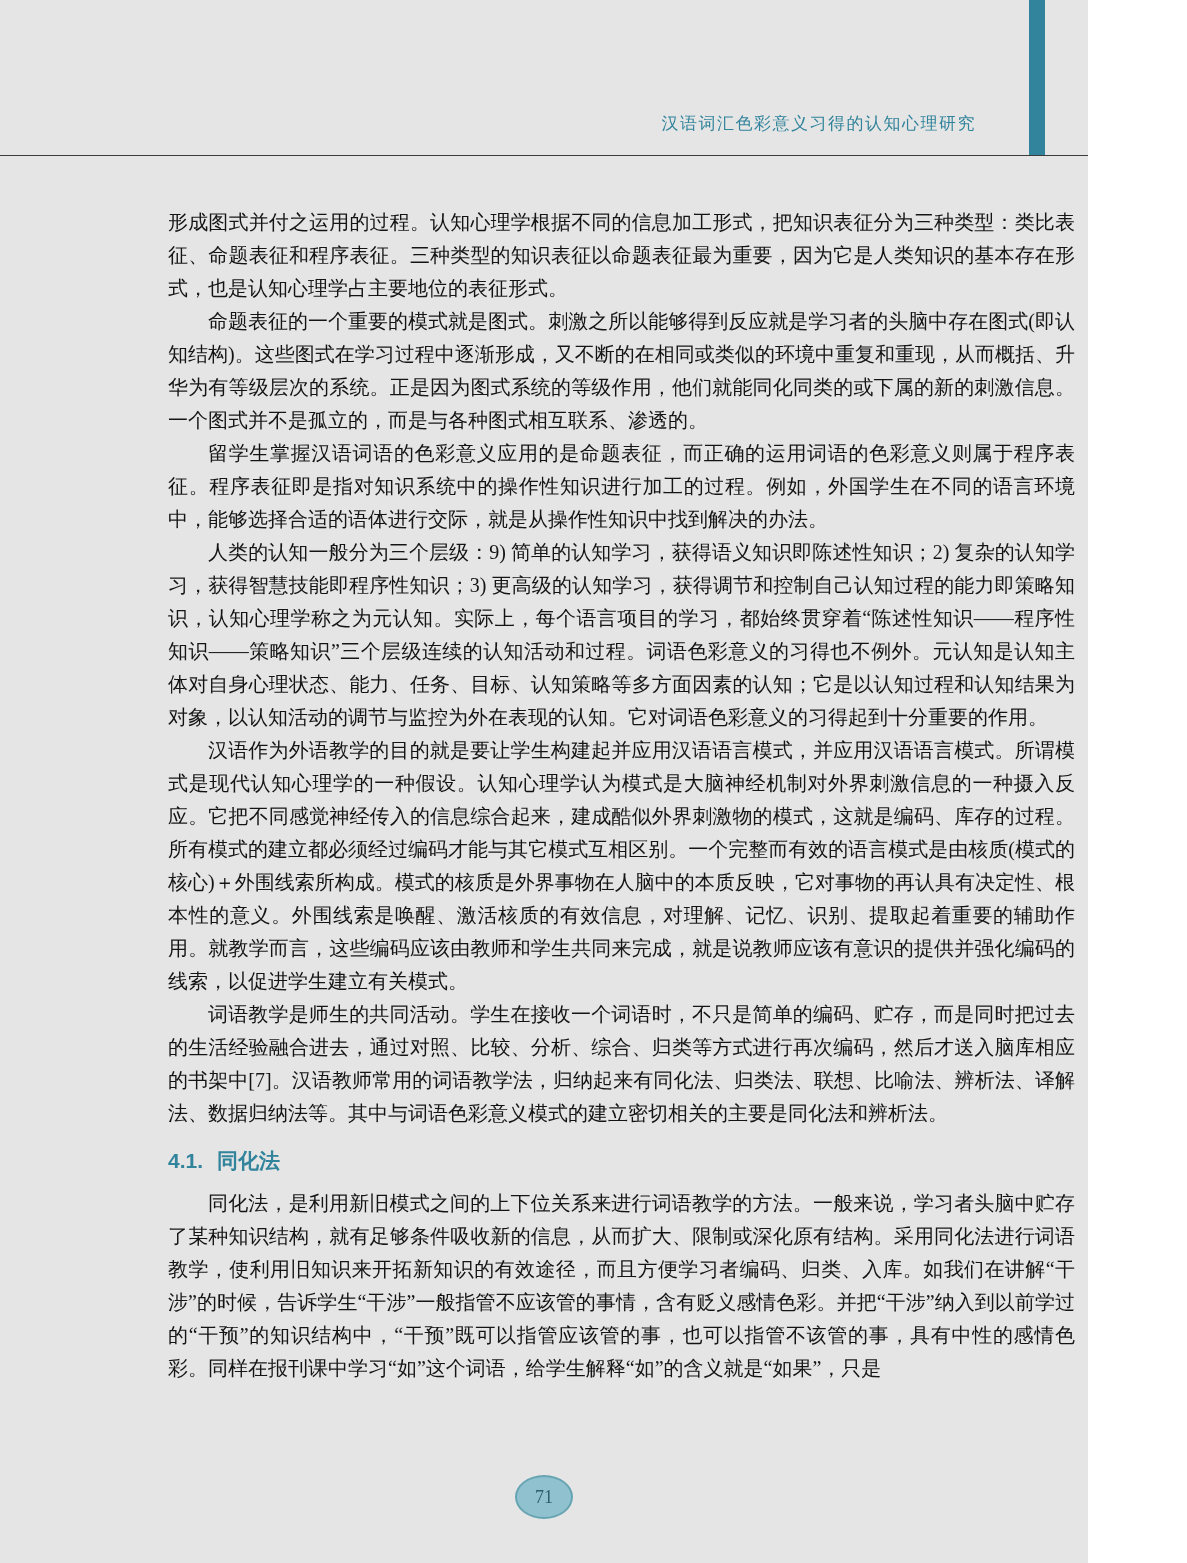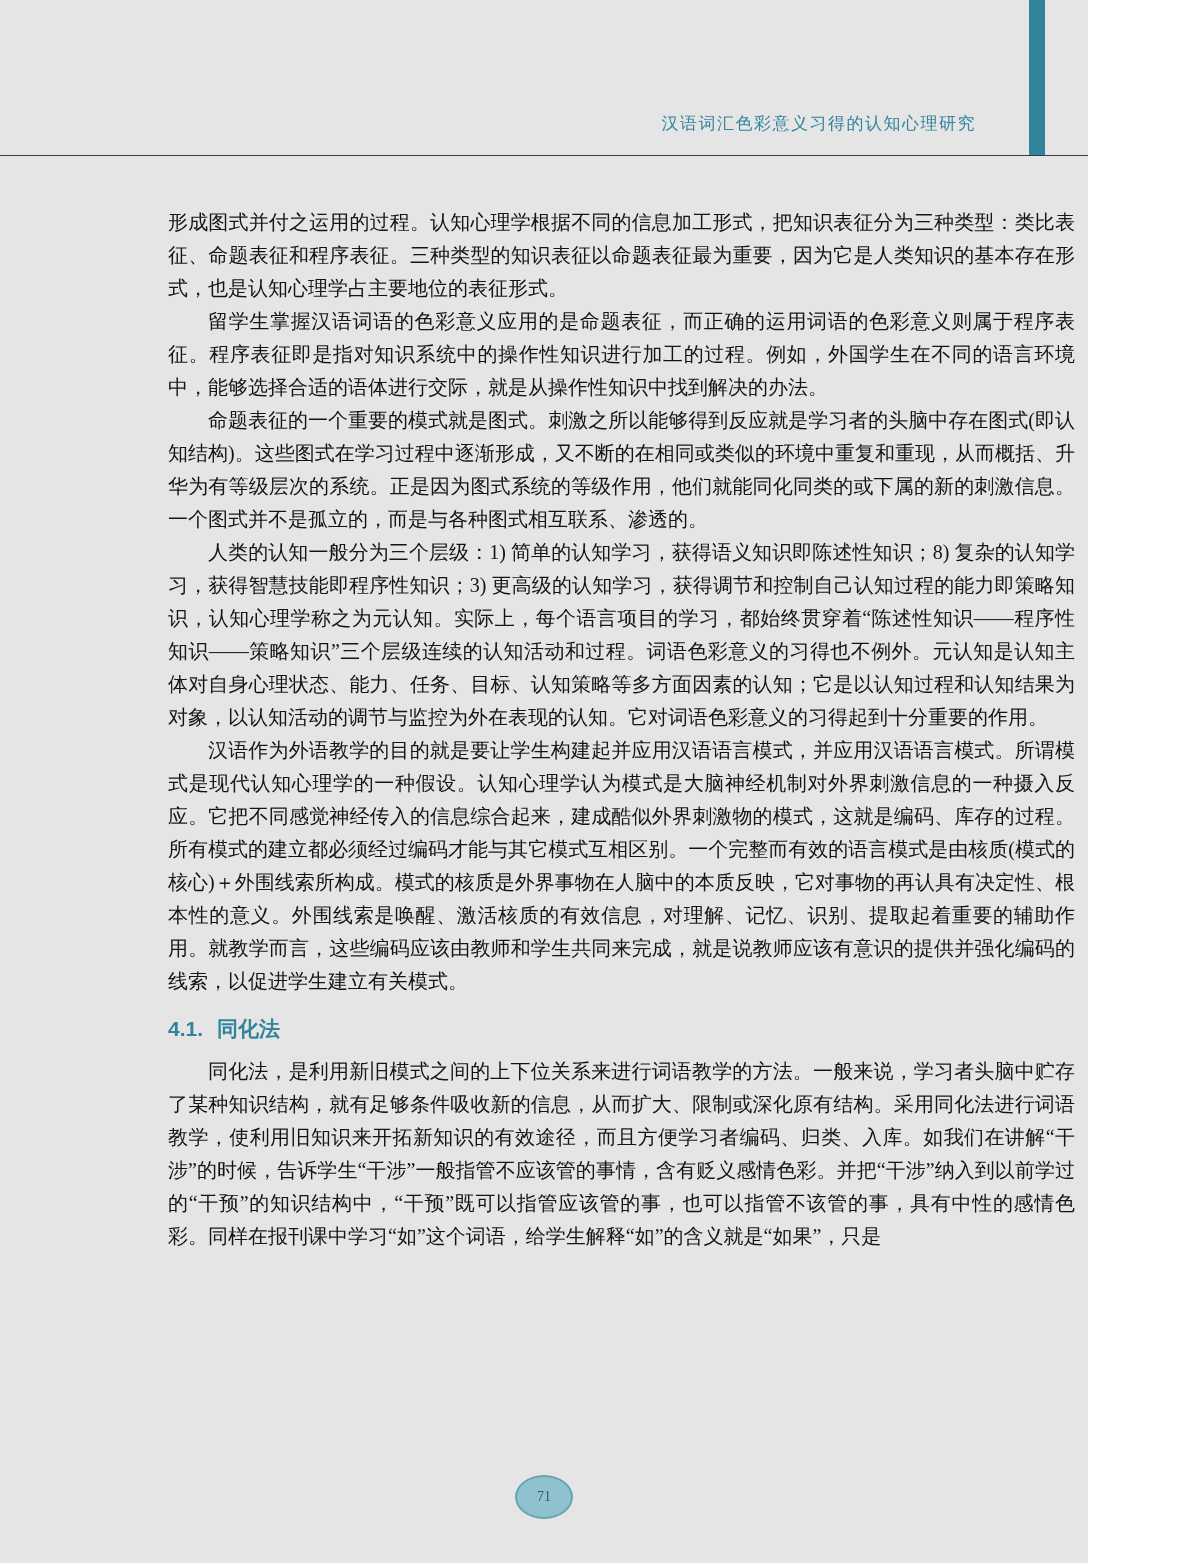--- a/index.html
+++ b/index.html
@@ -81,50 +81,51 @@
     transform: translateX(-50%);
     top: 1475px;
     width: 58px;
     height: 44px;
     background: #8FC2CE;
     border: 2px solid #67A4B3;
     border-radius: 50%;
     display: flex;
     align-items: center;
     justify-content: center;
-    font-size: 14px;
+    font-size: 18px;
     color: #2F5D6B;
     font-family: "Liberation Serif", "DejaVu Serif", serif;
   }
 </style>
 </head>
 <body>
 
 <div class="page">
 
   <div class="corner-bar"></div>
 
   <div class="running-head">汉语词汇色彩意义习得的认知心理研究</div>
 
   <div class="head-rule"></div>
 
   <main class="content">
 
     <p class="no-indent">形成图式并付之运用的过程。认知心理学根据不同的信息加工形式，把知识表征分为三种类型：类比表征、命题表征和程序表征。三种类型的知识表征以命题表征最为重要，因为它是人类知识的基本存在形式，也是认知心理学占主要地位的表征形式。</p>
 
+    <p>命题表征的一个重要的模式就是图式。刺激之所以能够得到反应就是学习者的头脑中存在图式(即认知结构)。这些图式在学习过程中逐渐形成，又不断的在相同或类似的环境中重复和重现，从而概括、升华为有等级层次的系统。正是因为图式系统的等级作用，他们就能同化同类的或下属的新的刺激信息。一个图式并不是孤立的，而是与各种图式相互联系、渗透的。</p>
+
     <p>留学生掌握汉语词语的色彩意义应用的是命题表征，而正确的运用词语的色彩意义则属于程序表征。程序表征即是指对知识系统中的操作性知识进行加工的过程。例如，外国学生在不同的语言环境中，能够选择合适的语体进行交际，就是从操作性知识中找到解决的办法。</p>
 
-    <p>命题表征的一个重要的模式就是图式。刺激之所以能够得到反应就是学习者的头脑中存在图式(即认知结构)。这些图式在学习过程中逐渐形成，又不断的在相同或类似的环境中重复和重现，从而概括、升华为有等级层次的系统。正是因为图式系统的等级作用，他们就能同化同类的或下属的新的刺激信息。一个图式并不是孤立的，而是与各种图式相互联系、渗透的。</p>
 
-
-    <p>人类的认知一般分为三个层级：1) 简单的认知学习，获得语义知识即陈述性知识；8) 复杂的认知学习，获得智慧技能即程序性知识；3) 更高级的认知学习，获得调节和控制自己认知过程的能力即策略知识，认知心理学称之为元认知。实际上，每个语言项目的学习，都始终贯穿着“陈述性知识——程序性知识——策略知识”三个层级连续的认知活动和过程。词语色彩意义的习得也不例外。元认知是认知主体对自身心理状态、能力、任务、目标、认知策略等多方面因素的认知；它是以认知过程和认知结果为对象，以认知活动的调节与监控为外在表现的认知。它对词语色彩意义的习得起到十分重要的作用。</p>
+    <p>人类的认知一般分为三个层级：9) 简单的认知学习，获得语义知识即陈述性知识；2) 复杂的认知学习，获得智慧技能即程序性知识；3) 更高级的认知学习，获得调节和控制自己认知过程的能力即策略知识，认知心理学称之为元认知。实际上，每个语言项目的学习，都始终贯穿着“陈述性知识——程序性知识——策略知识”三个层级连续的认知活动和过程。词语色彩意义的习得也不例外。元认知是认知主体对自身心理状态、能力、任务、目标、认知策略等多方面因素的认知；它是以认知过程和认知结果为对象，以认知活动的调节与监控为外在表现的认知。它对词语色彩意义的习得起到十分重要的作用。</p>
 
 
     <p>汉语作为外语教学的目的就是要让学生构建起并应用汉语语言模式，并应用汉语语言模式。所谓模式是现代认知心理学的一种假设。认知心理学认为模式是大脑神经机制对外界刺激信息的一种摄入反应。它把不同感觉神经传入的信息综合起来，建成酷似外界刺激物的模式，这就是编码、库存的过程。所有模式的建立都必须经过编码才能与其它模式互相区别。一个完整而有效的语言模式是由核质(模式的核心)＋外围线索所构成。模式的核质是外界事物在人脑中的本质反映，它对事物的再认具有决定性、根本性的意义。外围线索是唤醒、激活核质的有效信息，对理解、记忆、识别、提取起着重要的辅助作用。就教学而言，这些编码应该由教师和学生共同来完成，就是说教师应该有意识的提供并强化编码的线索，以促进学生建立有关模式。</p>
 
+    <p>词语教学是师生的共同活动。学生在接收一个词语时，不只是简单的编码、贮存，而是同时把过去的生活经验融合进去，通过对照、比较、分析、综合、归类等方式进行再次编码，然后才送入脑库相应的书架中[7]。汉语教师常用的词语教学法，归纳起来有同化法、归类法、联想、比喻法、辨析法、译解法、数据归纳法等。其中与词语色彩意义模式的建立密切相关的主要是同化法和辨析法。</p>
 
     <h3 class="h-sub">
       <span class="h-num">4.1.</span><span>同化法</span>
     </h3>
 
     <p>同化法，是利用新旧模式之间的上下位关系来进行词语教学的方法。一般来说，学习者头脑中贮存了某种知识结构，就有足够条件吸收新的信息，从而扩大、限制或深化原有结构。采用同化法进行词语教学，使利用旧知识来开拓新知识的有效途径，而且方便学习者编码、归类、入库。如我们在讲解“干涉”的时候，告诉学生“干涉”一般指管不应该管的事情，含有贬义感情色彩。并把“干涉”纳入到以前学过的“干预”的知识结构中，“干预”既可以指管应该管的事，也可以指管不该管的事，具有中性的感情色彩。同样在报刊课中学习“如”这个词语，给学生解释“如”的含义就是“如果”，只是</p>
 
   </main>
 
   <div class="page-badge">

